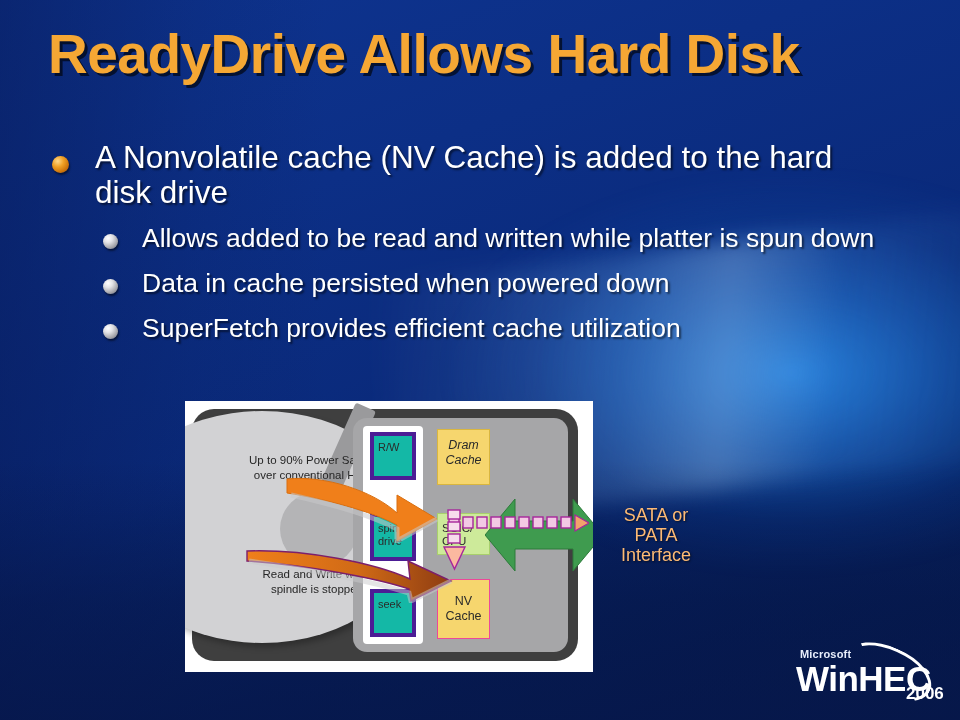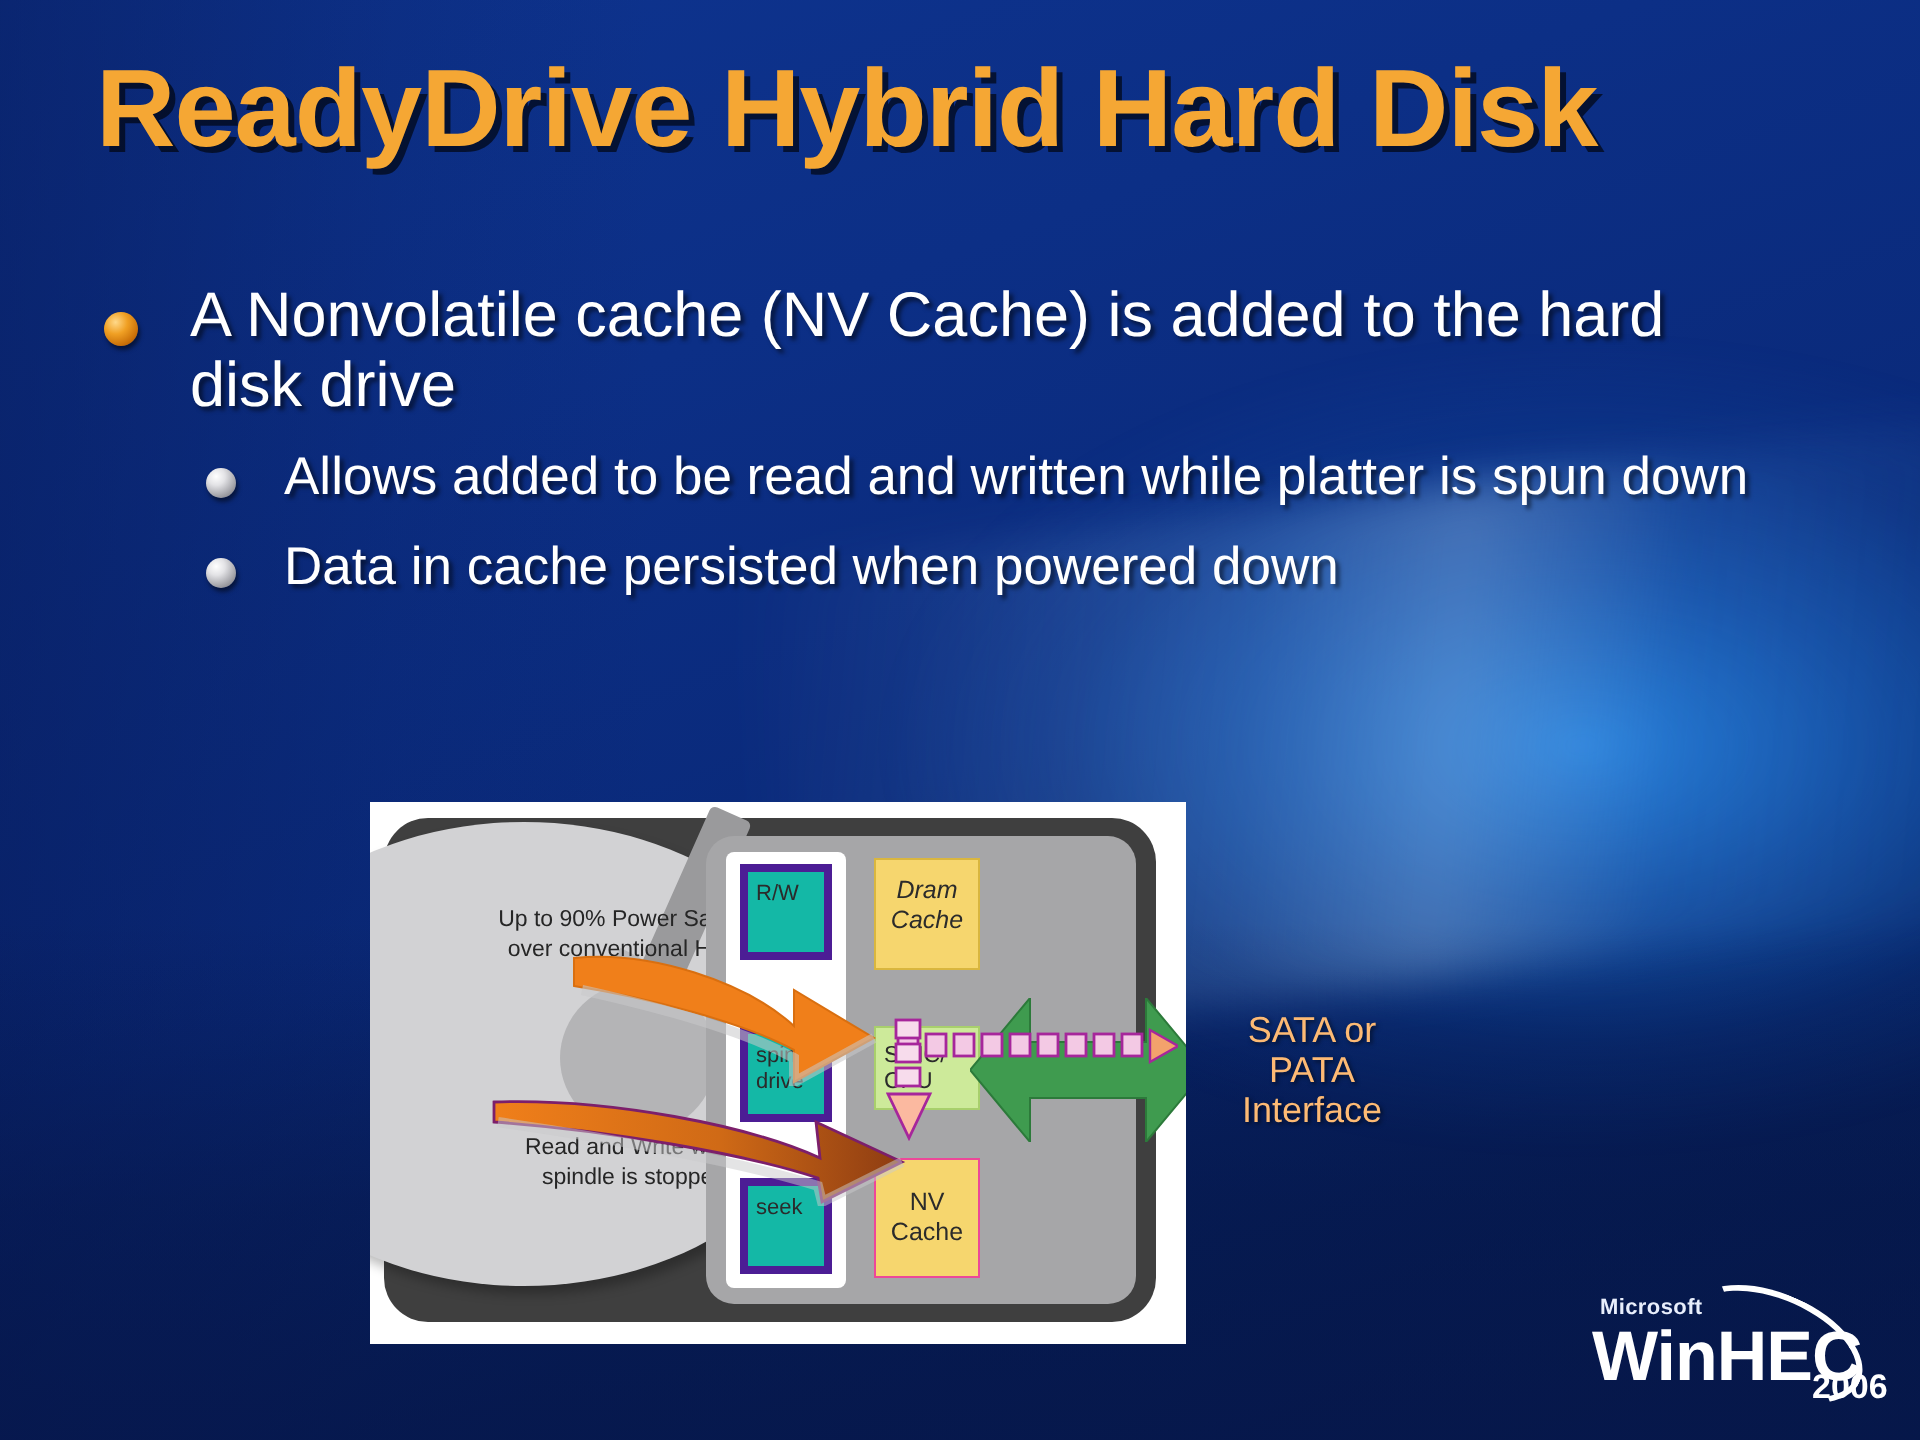--- a/index.html
+++ b/index.html
@@ -269,39 +269,43 @@
 <body>
 
 <div id="slide">
 
   <div class="bg-base"></div>
   <div class="bg-glow-right"></div>
   <div class="bg-glow-sweep"></div>
   <div class="bg-dark-left"></div>
   <div class="bg-dark-bottom"></div>
 
-  <div class="title">ReadyDrive Hybrid Hard Disk</div>
+  <div class="title">ReadyDrive Allows Hard Disk</div>
 
   <div class="bullets">
 
     <div class="b1-row">
       <span class="dot-orange"></span>
       <div class="b1-text">A Nonvolatile cache (NV Cache) is added to the hard disk drive</div>
     </div>
 
     <div class="b2-row" style="margin-top:14px;">
       <span class="dot-silver"></span>
       <div class="b2-text">Allows added to be read and written while platter is spun down</div>
     </div>
 
     <div class="b2-row" style="margin-top:16px;">
       <span class="dot-silver"></span>
       <div class="b2-text">Data in cache persisted when powered down</div>
     </div>
 
+    <div class="b2-row" style="margin-top:16px;">
+      <span class="dot-silver"></span>
+      <div class="b2-text">SuperFetch provides efficient cache utilization</div>
+    </div>
 
   </div>
 
   <div class="diagram">
 
     <div class="drive-body"></div>
 
     <div class="platter-outer"></div>
     <div class="platter-hub"></div>
     <div class="arm"></div>

